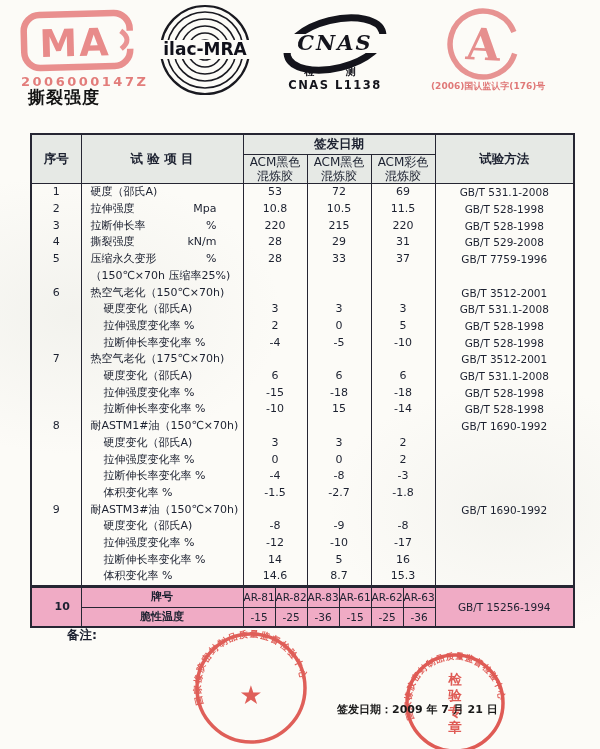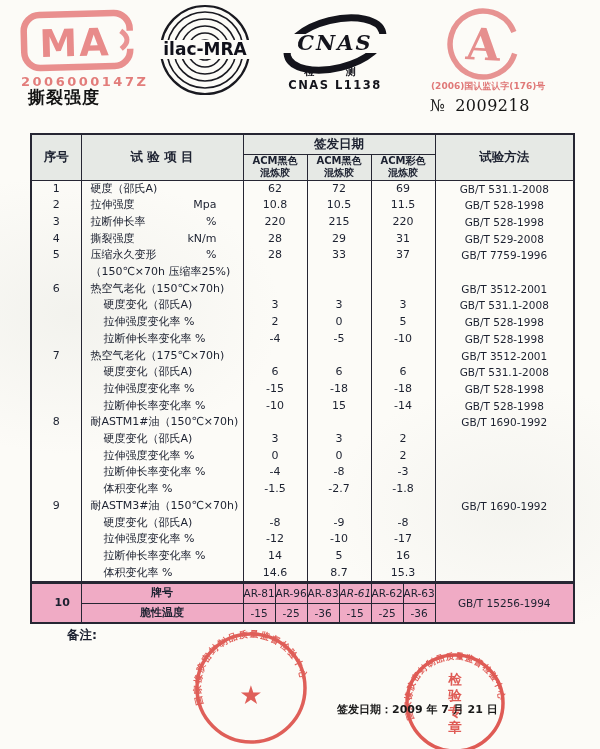--- a/index.html
+++ b/index.html
@@ -21,21 +21,21 @@
   .report-no{left:430px;top:96px;font-family:"DejaVu Serif","Liberation Serif",serif;font-size:16px;color:#151515;}
   .report-no .num{margin-left:10px;letter-spacing:.5px;}
   
   .tablewrap{left:30px;top:133px;}
   table{border-collapse:collapse;table-layout:fixed;width:543px;border:2px solid #262633;}
   thead{background:#e6e9e5;}
   th{font-weight:bold;color:#1c2130;padding:0;}
   .th-main{font-size:12.5px;border:1px solid #262633;}
   thead tr:first-child{height:20px;}
   thead tr:last-child{height:26px;}
-  .sub-h{font-size:10px;line-height:1.2;border:1px solid #262633;font-weight:bold;text-align:center;}
+  .sub-h{font-size:12px;line-height:1.2;border:1px solid #262633;font-weight:normal;text-align:center;}
   tbody td{height:16.7px;line-height:16.7px;padding:0;font-size:11px;white-space:nowrap;overflow:hidden;}
   .c-no{text-align:center;}
   .c-item .iwrap{display:flex;justify-content:space-between;padding:0 26px 0 9px;}
   .c-item .ind{padding-left:13px;}
   .c-val{text-align:center;}
   .c-meth{text-align:center;font-size:10.5px;margin-top:13px;}
   .bl{border-left:1px solid #262633;}
   tr.pink td{border:1px solid #262633;height:18.5px;line-height:18.5px;}
   tr.pink-top td{border-top:3px solid #262633;}
   tr.pink .plabel{text-align:center;font-weight:600;}
@@ -82,23 +82,20 @@
     <text x="55" y="78" text-anchor="middle" font-size="11.5" font-weight="bold" fill="#14141c" letter-spacing="1.5">CNAS L1138</text>
   </svg>
 
   <svg class="abs seal" style="left:437px;top:6px;transform:rotate(3deg);" width="92" height="80" viewBox="0 0 92 80">
     <circle cx="46" cy="38" r="33" fill="none" stroke="#e38080" stroke-width="5.5" opacity="0.85" stroke-dasharray="185 23" transform="rotate(14 46 38)"></circle>
     <text x="46" y="54" text-anchor="middle" font-size="44" font-weight="bold" font-family="DejaVu Serif, Liberation Serif, serif" fill="#e38080" opacity="0.88">A</text>
   </svg>
   <div class="abs cal-caption">(2006)国认监认字(176)号</div>
 
   <div class="abs page-title">撕裂强度</div>
-  <div class="abs report-no">
-    <span>№</span><span class="num">2009218</span>
-  </div>
 
   <div class="abs tablewrap">
     <table>
       <colgroup>
         <col style="width:50px">
           <col style="width:162px">
         <col style="width:32px">
           <col style="width:32px">
           <col style="width:32px">
         <col style="width:32px">
@@ -130,21 +127,21 @@
       </thead>
       <tbody>
           <tr>
             <td class="c-no">1</td>
             <td class="c-item bl">
               <div class="iwrap">
                 <span class="iname">硬度（邵氏A)</span>
                 <span class="iunit"></span>
               </div>
             </td>
-            <td class="c-val bl" colspan="2">62</td>
+            <td class="c-val bl" colspan="2">53</td>
             <td class="c-val bl" colspan="2">72</td>
             <td class="c-val bl" colspan="2">69</td>
             <td class="c-meth bl">GB/T 531.1-2008</td>
           </tr>
           <tr>
             <td class="c-no">2</td>
             <td class="c-item bl">
               <div class="iwrap">
                 <span class="iname">拉伸强度</span>
                 <span class="iunit">Mpa</span>
@@ -438,23 +435,23 @@
             </td>
             <td class="c-val bl" colspan="2">14.6</td>
             <td class="c-val bl" colspan="2">8.7</td>
             <td class="c-val bl" colspan="2">15.3</td>
             <td class="c-meth bl"></td>
           </tr>
           <tr class="pink pink-top">
             <td class="c-no plabel" rowspan="2" style="background: rgb(240, 171, 197); padding-left: 12px;">10</td>
             <td class="plabel" style="background: rgb(240, 171, 197);">牌号</td>
             <td class="pcell" style="background: rgb(240, 171, 197);">AR-81</td>
-            <td class="pcell" style="background: rgb(240, 171, 197);">AR-96</td>
+            <td class="pcell" style="background: rgb(240, 171, 197);">AR-82</td>
             <td class="pcell" style="background: rgb(240, 171, 197);">AR-83</td>
-            <td class="pcell" style="background: rgb(240, 171, 197); font-style: italic;">AR-61</td>
+            <td class="pcell" style="background: rgb(240, 171, 197);">AR-61</td>
             <td class="pcell" style="background: rgb(240, 171, 197); margin-top: 32px;">AR-62</td>
             <td class="pcell" style="background: rgb(240, 171, 197);">AR-63</td>
             <td class="c-meth" rowspan="2" style="background: rgb(240, 171, 197); text-align: center;">GB/T 15256-1994</td>
           </tr>
           <tr class="pink">
             <td class="plabel" style="background: rgb(240, 171, 197); margin-left: 19px;">脆性温度</td>
             <td class="pcell" style="background: rgb(240, 171, 197);">-15</td>
             <td class="pcell" style="background: rgb(240, 171, 197);">-25</td>
             <td class="pcell" style="background: rgb(240, 171, 197);">-36</td>
             <td class="pcell" style="background: rgb(240, 171, 197);">-15</td>

